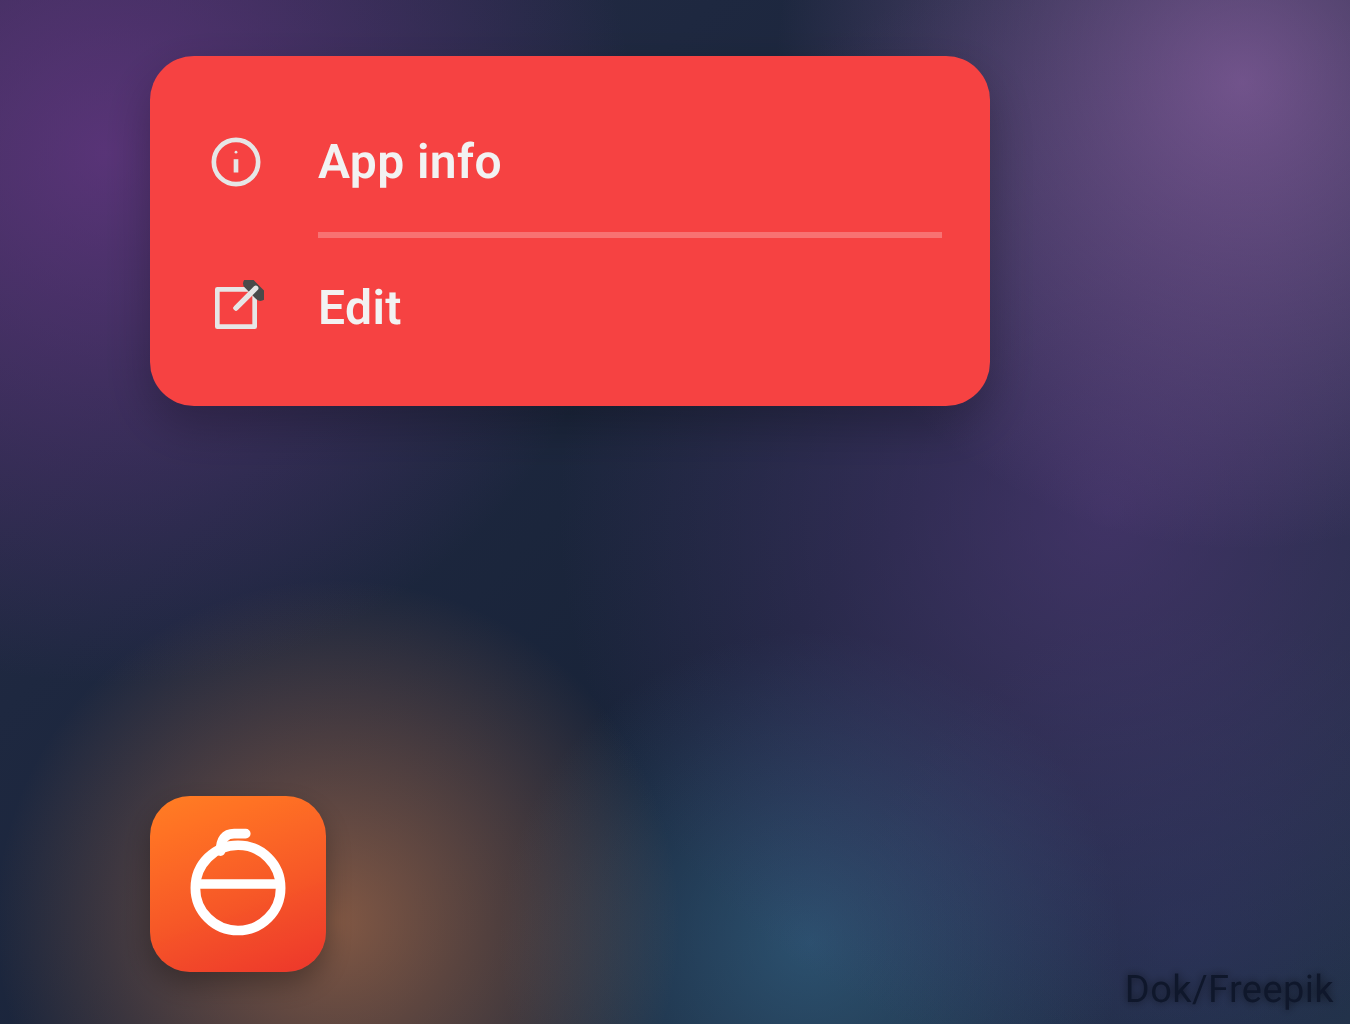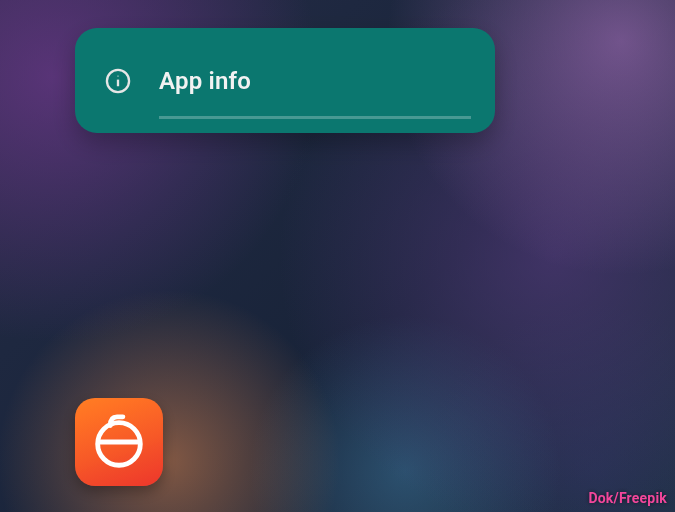--- a/index.html
+++ b/index.html
@@ -14,21 +14,21 @@
       radial-gradient(circle at 60% 92%, rgba(60,120,160,0.5) 0%, rgba(60,120,160,0) 25%),
       radial-gradient(circle at 88% 92%, rgba(40,50,90,0.6) 0%, rgba(40,50,90,0) 22%),
       linear-gradient(135deg, #2a2b48 0%, #1e2840 30%, #182338 60%, #203244 100%);
     filter: saturate(1.05);
   }
   .popup {
     position: absolute;
     left: 75px;
     top: 28px;
     width: 420px;
-    background: #0f766e;
+    background: #ef4444;
     border-radius: 22px;
     padding: 18px 0 14px 0;
     box-shadow: 0 10px 24px rgba(0,0,0,0.25);
   }
   .menu-item {
     display: flex;
     align-items: center;
     height: 70px;
     padding: 0 28px;
     cursor: pointer;
@@ -67,25 +67,24 @@
     display: flex;
     align-items: center;
     justify-content: center;
     box-shadow: 0 6px 14px rgba(0,0,0,0.30);
   }
   .app-icon svg { width: 62px; height: 62px; }
   .credit {
     position: absolute;
     right: 8px;
     bottom: 6px;
-    font-size: 14px;
-    color: #ec4899;
+    font-size: 19px;
+    color: #0f172a;
     text-shadow: 0 0 4px rgba(0,0,0,0.6);
     letter-spacing: 0.2px;
-    font-weight: bold;
   }
 </style>
 </head>
 <body>
 
 <div class="popup">
 
   <div class="menu-item">
     <span class="icon-wrap">
       <svg viewBox="0 0 24 24" fill="none" stroke-width="2">
@@ -95,20 +94,31 @@
       </svg>
     </span>
     <span class="label">App info</span>
   </div>
   <div class="divider"></div>
 
   <div class="divider"></div>
 
   <div class="divider"></div>
 
+  <div class="menu-item">
+    <span class="icon-wrap">
+      <svg viewBox="0 0 24 24" fill="none" stroke-width="2" stroke-linecap="round" stroke-linejoin="round">
+        <path d="M4 4h16v16H4z"></path>
+        <path d="M20 4 L12 12" stroke-width="2.2"></path>
+        <path d="M17.5 1.5 L22.5 6.5" stroke="#4a4a4a" stroke-width="5"></path>
+        <path d="M20.5 3.5 L12 12" stroke-width="2.2"></path>
+      </svg>
+    </span>
+    <span class="label">Edit</span>
+  </div>
 
 </div>
 
 <div class="app-icon">
   <svg viewBox="0 0 64 64">
     <circle cx="32" cy="34" r="22" fill="none" stroke="#ffffff" stroke-width="5"></circle>
     <line x1="11" y1="32" x2="53" y2="32" stroke="#ffffff" stroke-width="5" stroke-linecap="round"></line>
     <path d="M23 15 Q23 6 30 6 L36 6" fill="none" stroke="#ffffff" stroke-width="5" stroke-linecap="round"></path>
   </svg>
 </div>

